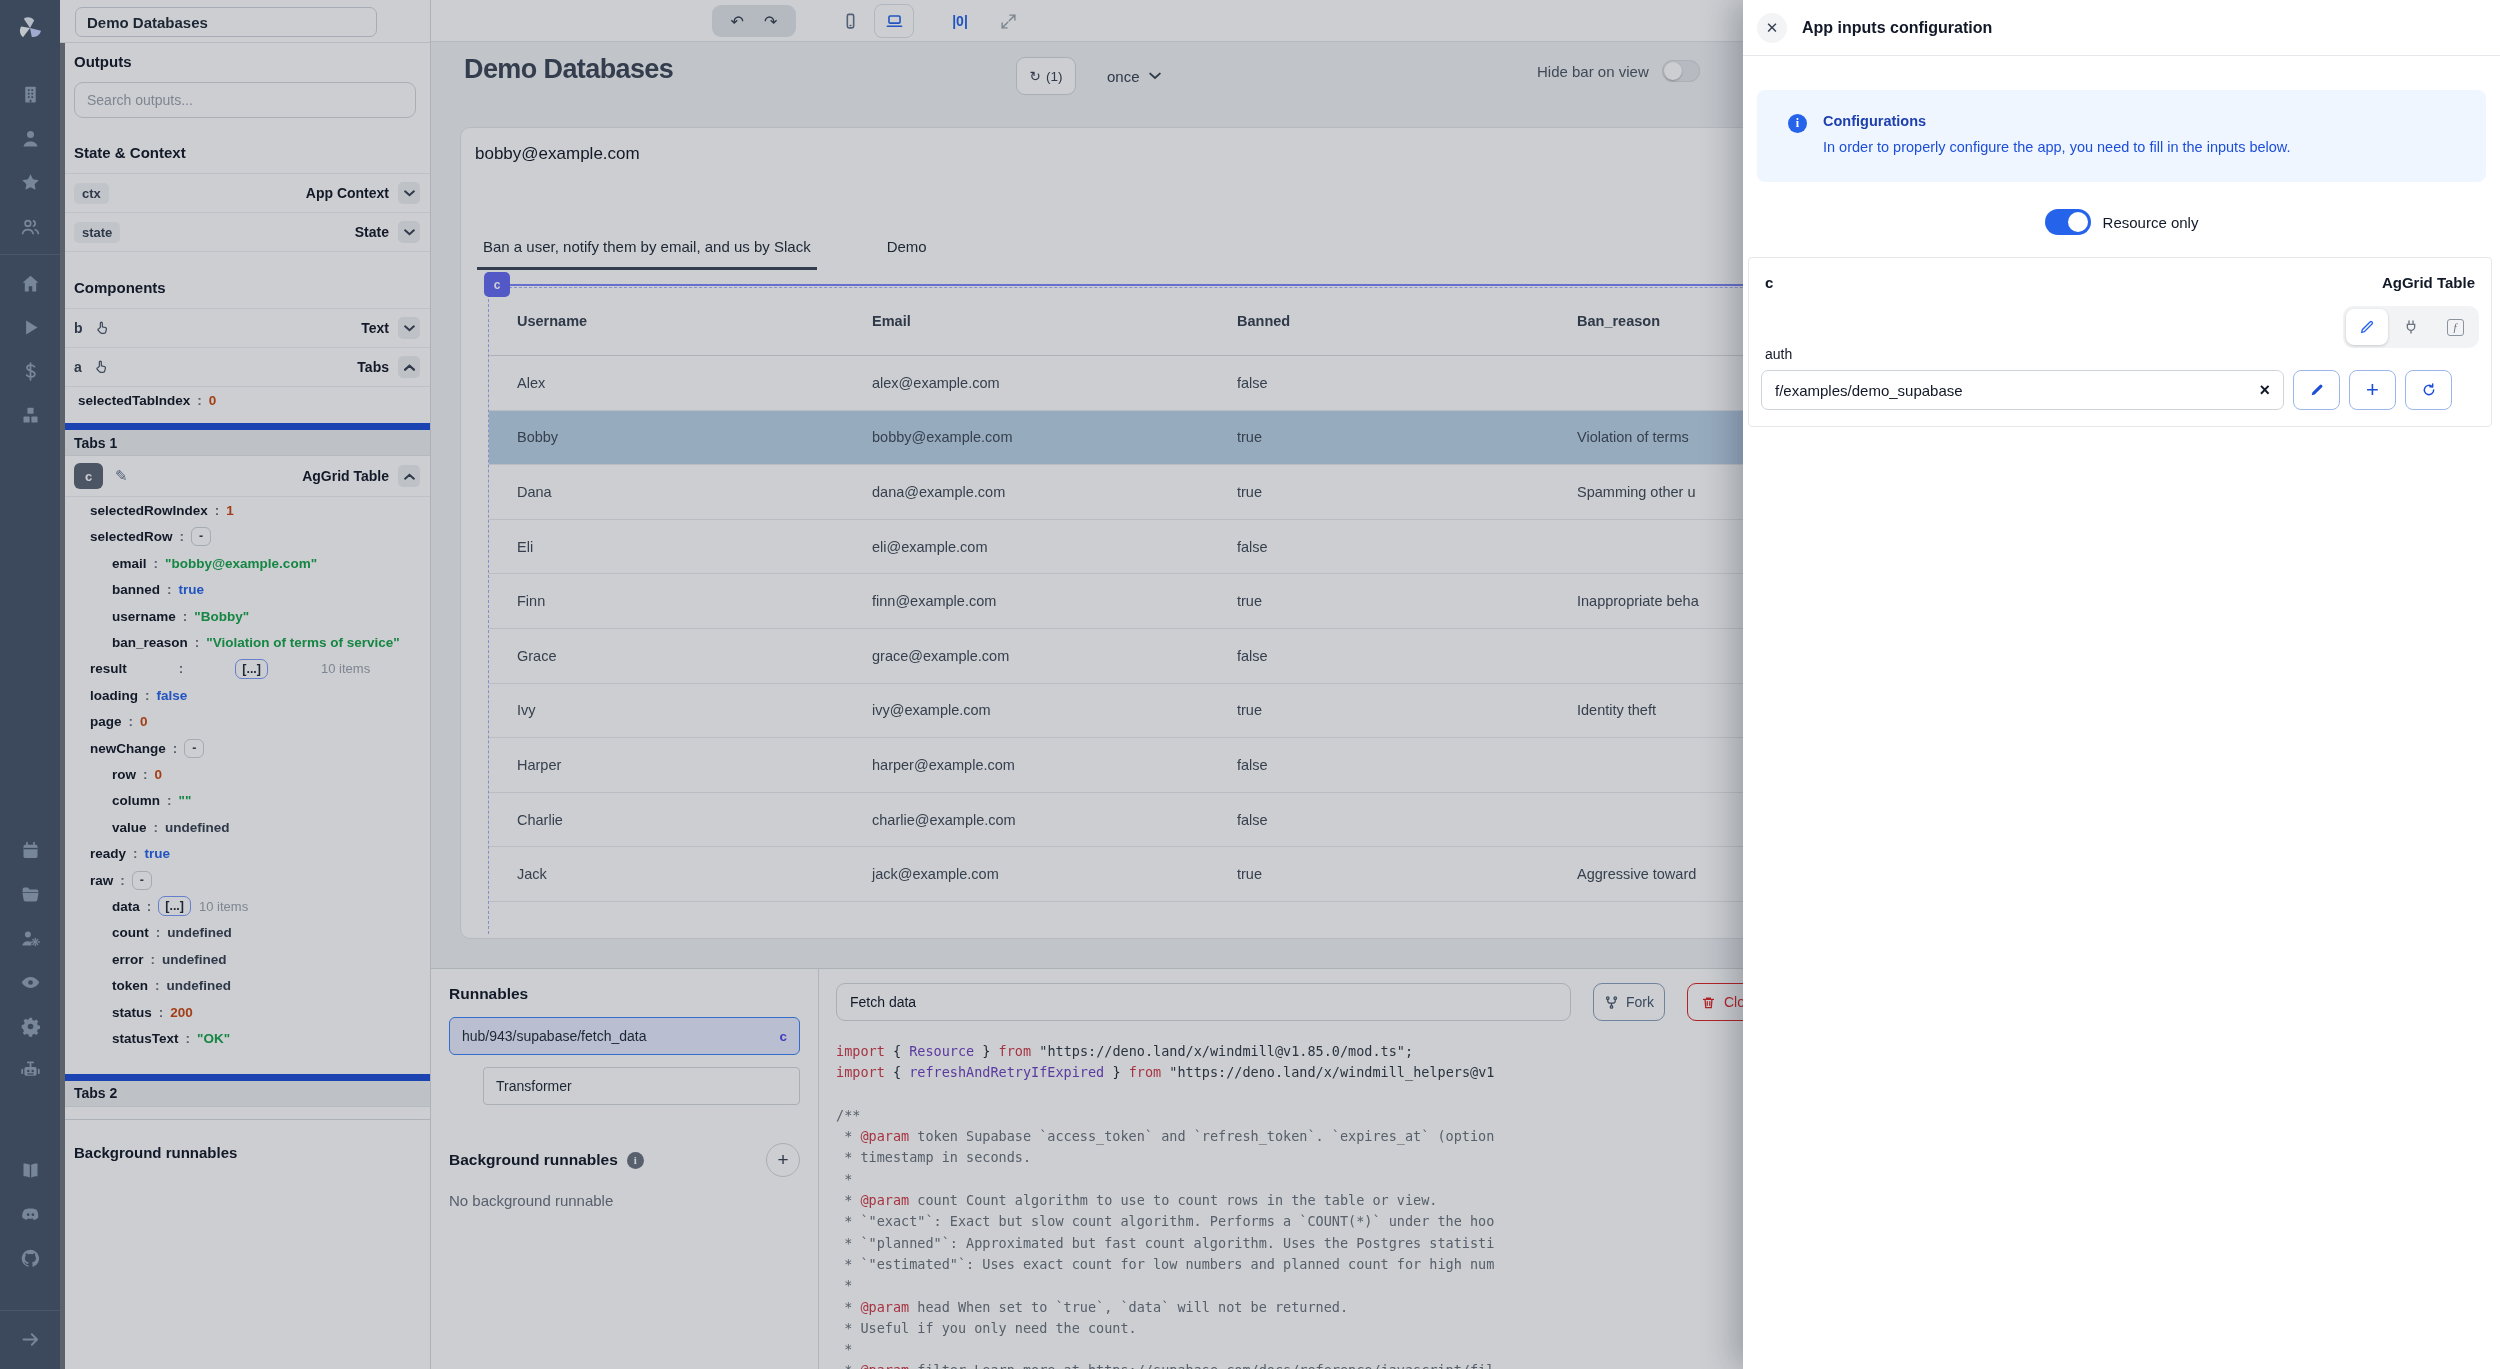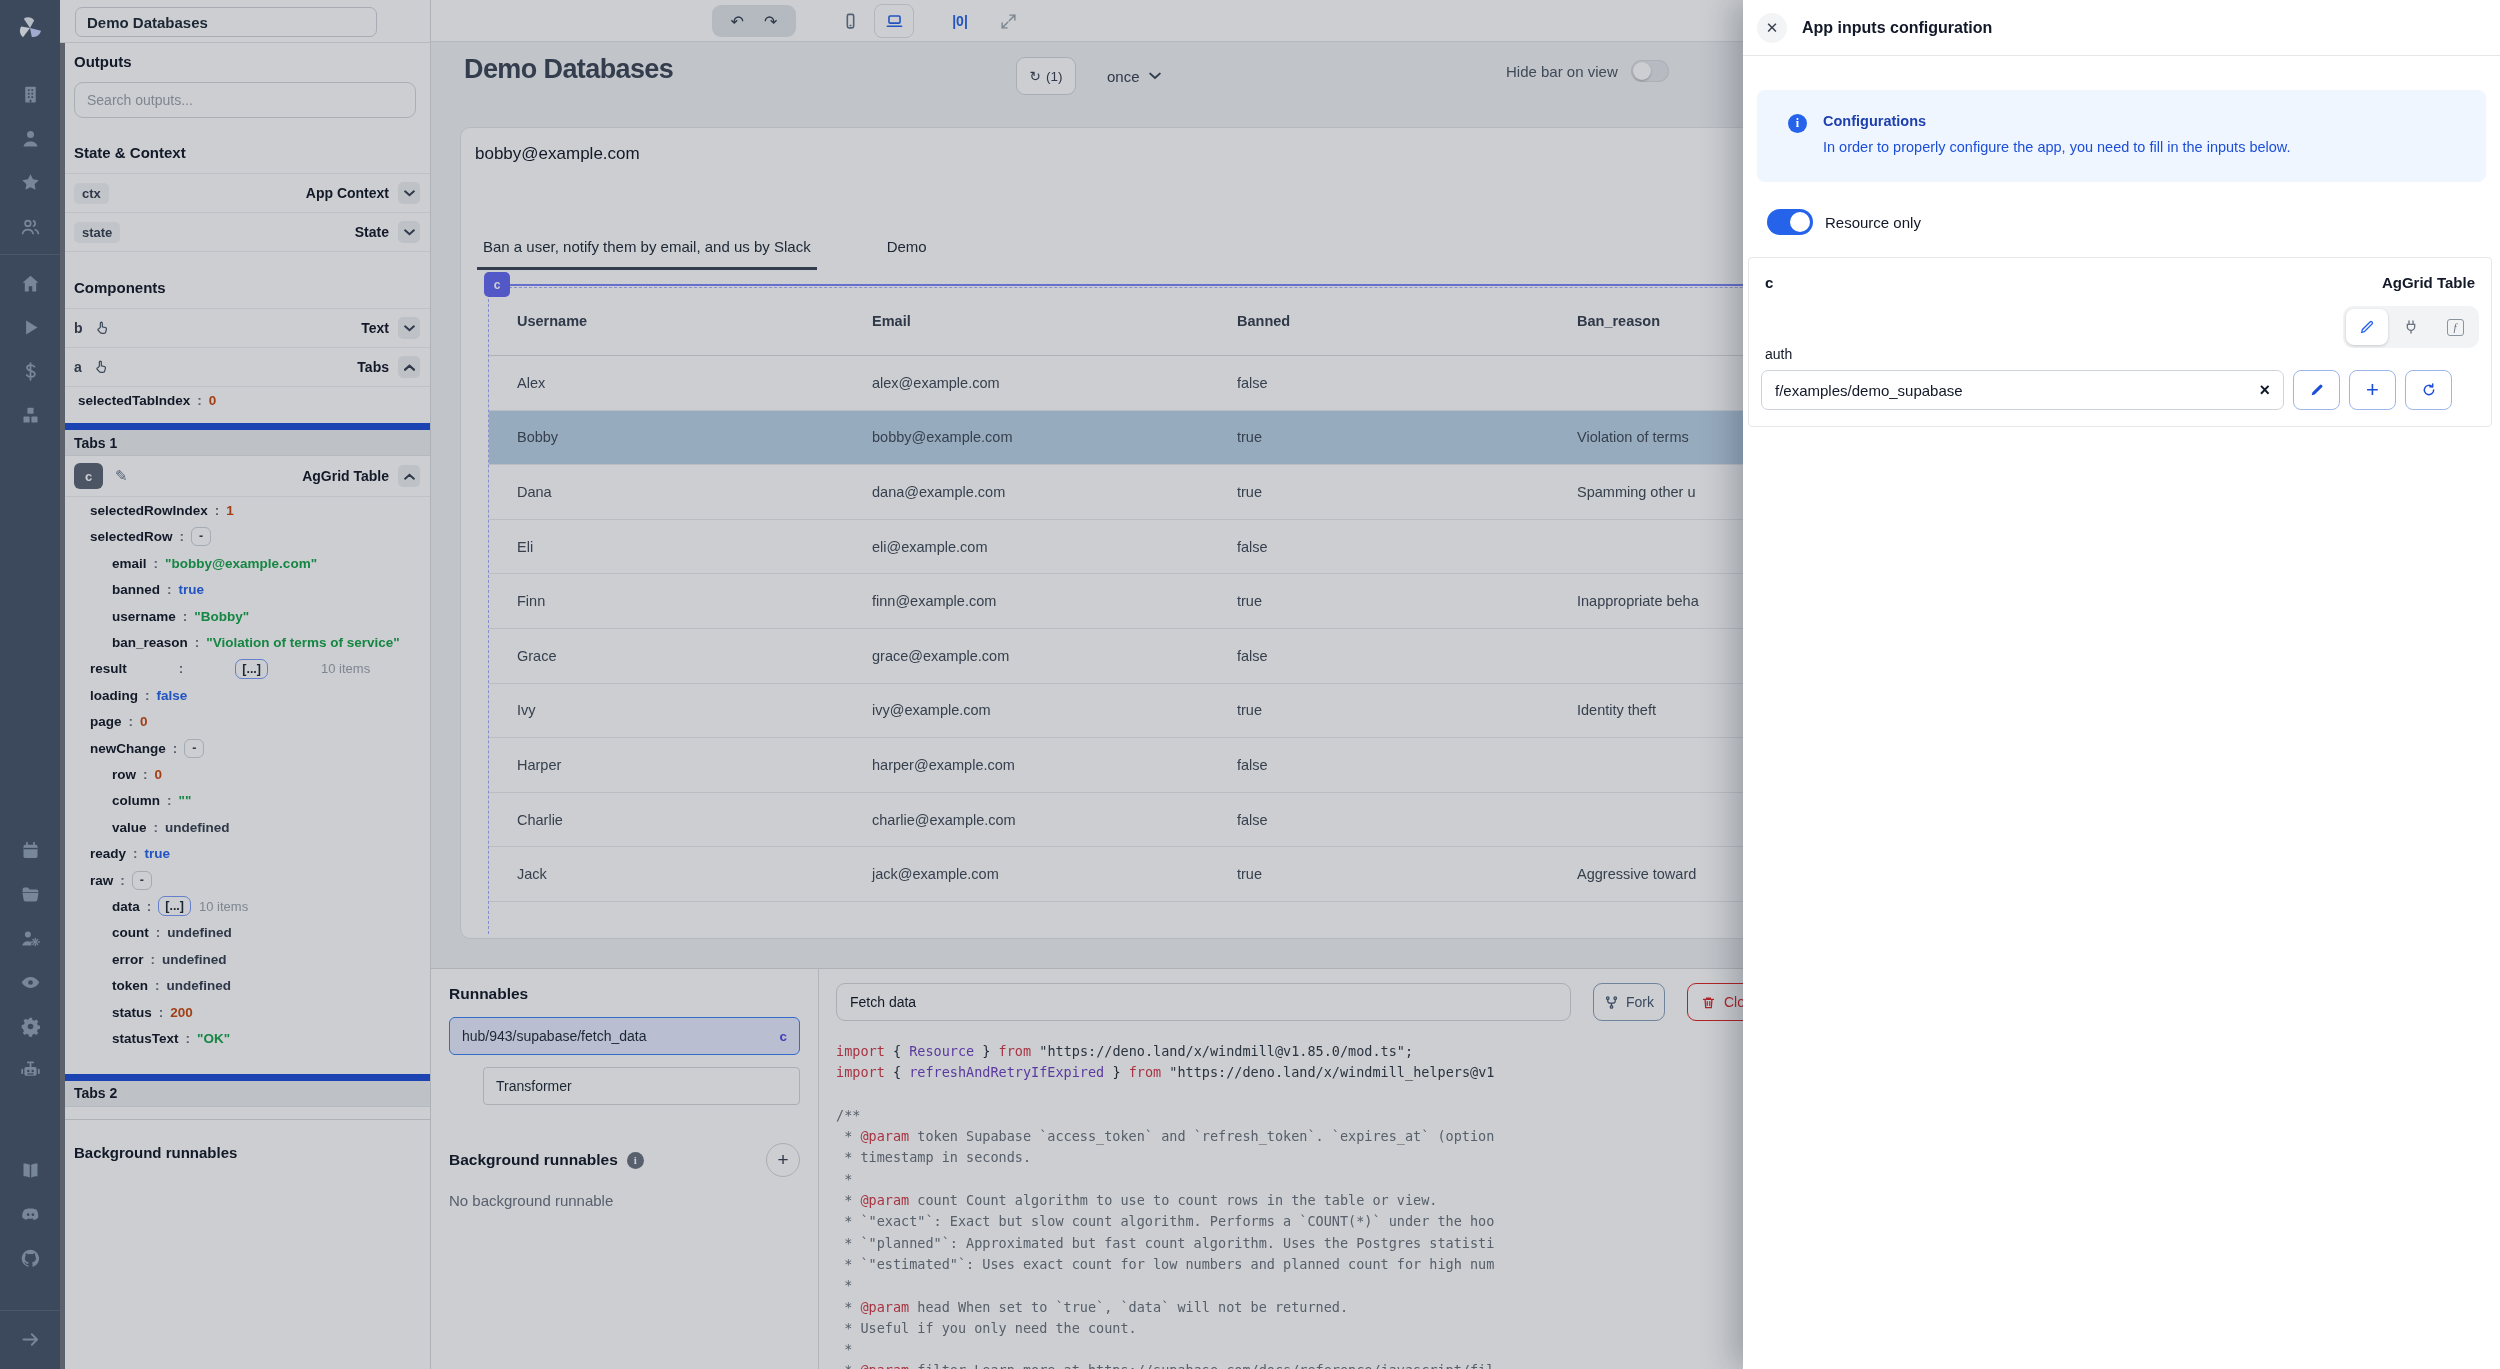--- a/index.html
+++ b/index.html
@@ -59,21 +59,21 @@
   .dev-btn { width:40px; height:34px; border-radius:8px; display:flex; align-items:center; justify-content:center; color:#64748b; }
   .dev-btn svg { width:19px; height:19px; }
   .dev-btn.active { background:#fff; border:1px solid #dde2e8; color:#2563eb; }
   .zero-btn { position:absolute; left:509px; top:4px; width:40px; height:34px; border-radius:8px; color:#2563eb; font-weight:700; display:flex; align-items:center; justify-content:center; font-size:14px; }
   .max-btn { position:absolute; left:557px; top:4px; width:40px; height:34px; display:flex; align-items:center; justify-content:center; color:#9aa3ad; }
   .max-btn svg { width:17px; height:17px; }
   .page-title { position:absolute; left:33px; top:54px; font-size:27px; font-weight:800; color:#3b4656; letter-spacing:-0.6px; }
   .refresh-btn { position:absolute; left:585px; top:57px; width:60px; height:38px; border:1px solid #d4d7db; border-radius:9px; background:#fff; display:flex; align-items:center; justify-content:center; gap:5px; color:#374151; font-size:13.5px; }
   .once-dd { position:absolute; left:666px; top:57px; height:38px; display:flex; align-items:center; gap:9px; color:#374151; font-size:15px; padding:0 10px; }
   .once-dd svg { width:12px; height:8px; }
-  .hidebar { position:absolute; left:1075px; top:60px; display:flex; align-items:center; gap:13px; color:#4b5563; font-size:15px; }
+  .hidebar { position:absolute; left:1106px; top:60px; display:flex; align-items:center; gap:13px; color:#4b5563; font-size:15px; }
   .toggle-off { width:38px; height:22px; border-radius:11px; background:#e5e7eb; box-shadow:inset 0 0 0 1px #d6dade; position:relative; }
   .toggle-off .knob { position:absolute; left:2px; top:2px; width:18px; height:18px; border-radius:50%; background:#fff; box-shadow:0 1px 2px rgba(0,0,0,.25); }
 
   .card { position:absolute; left:29px; top:127px; width:1975px; height:812px; background:#fff; border:1px solid #e3e6ea; border-radius:10px; }
   .bobby { position:absolute; left:14px; top:16px; font-size:17px; color:#111827; }
   .tabbar { position:absolute; left:16px; top:110px; display:flex; gap:64px; font-size:15px; color:#1f2937; }
   .tab { padding:0 6px 12px; font-weight:500; cursor:pointer; }
   .tab.active { border-bottom:3px solid #3b4656; }
   .gridwrap { position:absolute; left:27px; top:156px; width:1935px; height:650px; border-top:2px solid #7d86f8; border-left:1px dashed #a5adfa; }
   .gridwrap::after { content:""; position:absolute; left:0; right:0; top:1px; border-top:1px dashed #aab2fb; }
@@ -112,21 +112,21 @@
 
   
   #drawer { position:absolute; left:1743px; top:0; width:757px; height:100%; background:#fff; z-index:40; box-shadow:-10px 0 30px rgba(15,23,42,0.25); }
   .d-head { height:56px; border-bottom:1px solid #e5e7eb; display:flex; align-items:center; padding:0 14px; gap:15px; }
   .close-btn { width:30px; height:30px; border-radius:50%; background:#f3f4f6; color:#374151; font-size:15px; display:flex; align-items:center; justify-content:center; cursor:pointer; }
   .d-title { font-size:16px; font-weight:700; color:#111827; }
   .info-box { margin:34px 14px 0; background:#eff6ff; border-radius:8px; padding:23px 20px 27px 31px; display:flex; gap:16px; }
   .i-dot-blue { width:19px; height:19px; border-radius:50%; background:#2563eb; color:#fff; font-size:12px; font-weight:700; font-family:"Liberation Serif",serif; display:flex; align-items:center; justify-content:center; margin-top:1px; flex:none; }
   .info-title { font-size:14.5px; font-weight:700; color:#1e40af; }
   .info-body { margin-top:10px; font-size:14.5px; color:#1d4ed8; }
-  .res-row { margin:27px 24px 0; display:flex; justify-content:flex-start; align-items:center; gap:12px; }
+  .res-row { margin:27px 24px 0; display:flex; justify-content:center; align-items:center; gap:12px; }
   .toggle-on { width:46px; height:26px; border-radius:13px; background:#2563eb; position:relative; cursor:pointer; }
   .toggle-on .knob { position:absolute; right:3px; top:3px; width:20px; height:20px; border-radius:50%; background:#fff; }
   .res-label { font-size:15px; color:#111827; }
   .comp-card { margin:22px 8px 0 5px; border:1px solid #e5e7eb; border-radius:4px; position:relative; height:170px; }
   .comp-id { position:absolute; left:16px; top:16px; font-size:15px; font-weight:700; color:#111827; }
   .comp-type { position:absolute; right:16px; top:16px; font-size:15px; font-weight:700; color:#111827; }
   .field-label { position:absolute; left:16px; top:88px; font-size:14px; color:#111827; }
   .seg { position:absolute; right:12px; top:48px; width:136px; height:42px; background:#f1f3f5; border-radius:10px; display:flex; align-items:center; padding:3px; gap:2px; }
   .seg-btn { flex:1; height:36px; border-radius:8px; display:flex; align-items:center; justify-content:center; color:#6b7280; cursor:pointer; }
   .seg-btn svg { width:16px; height:16px; }

